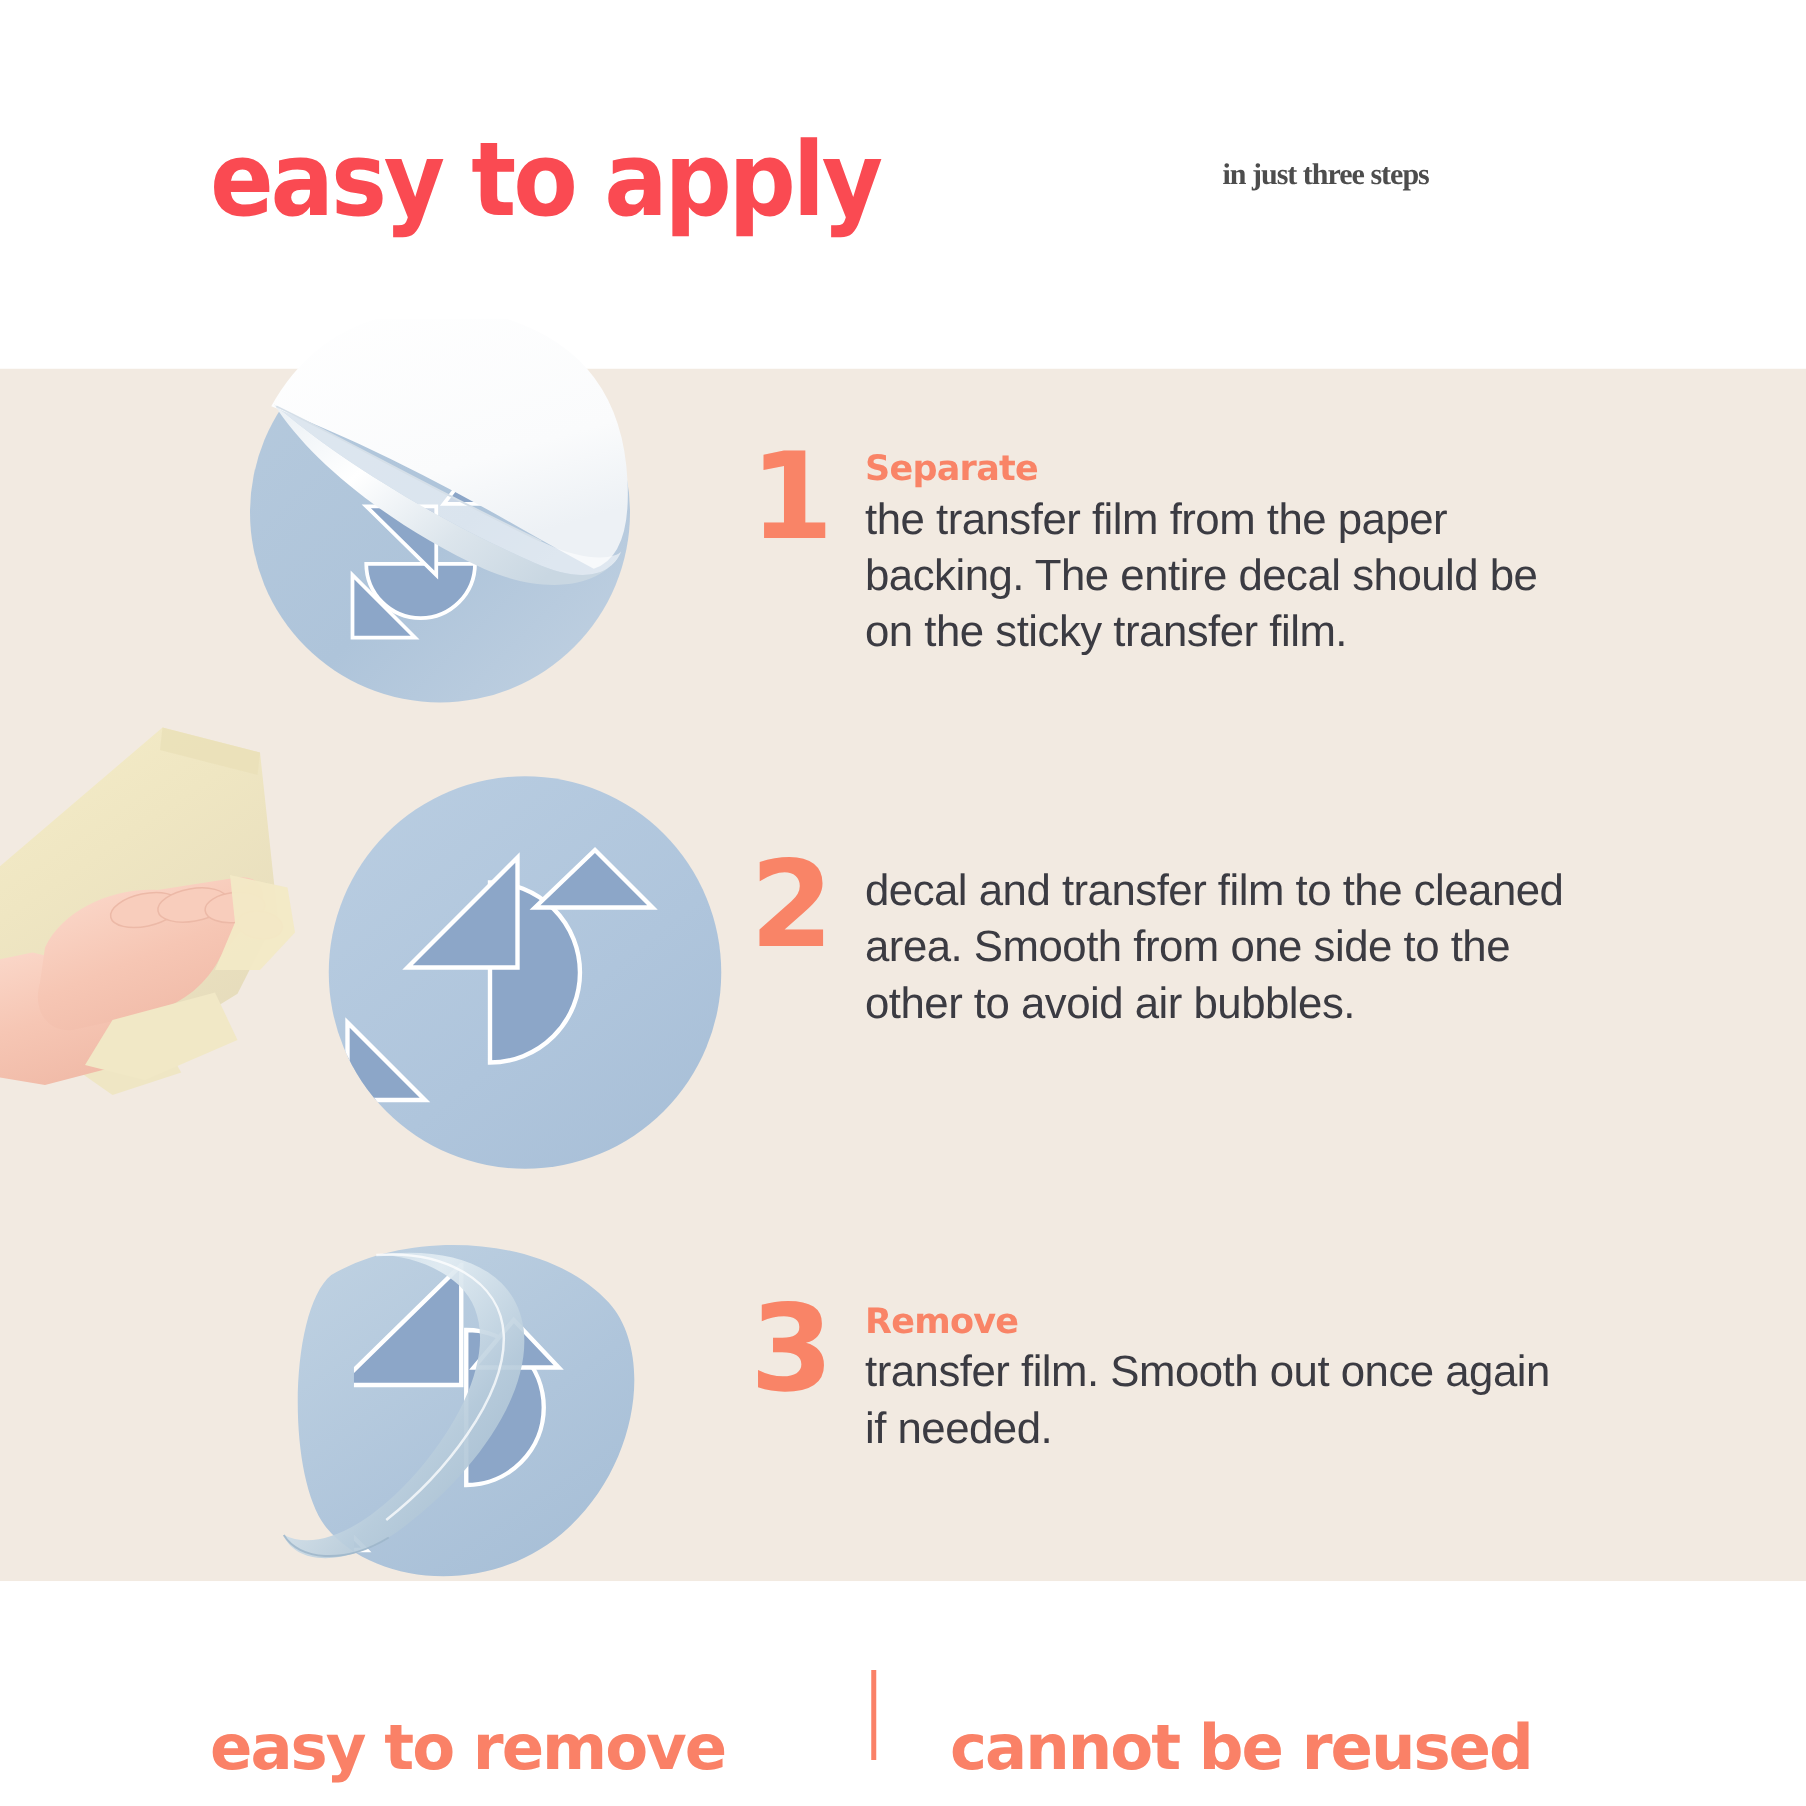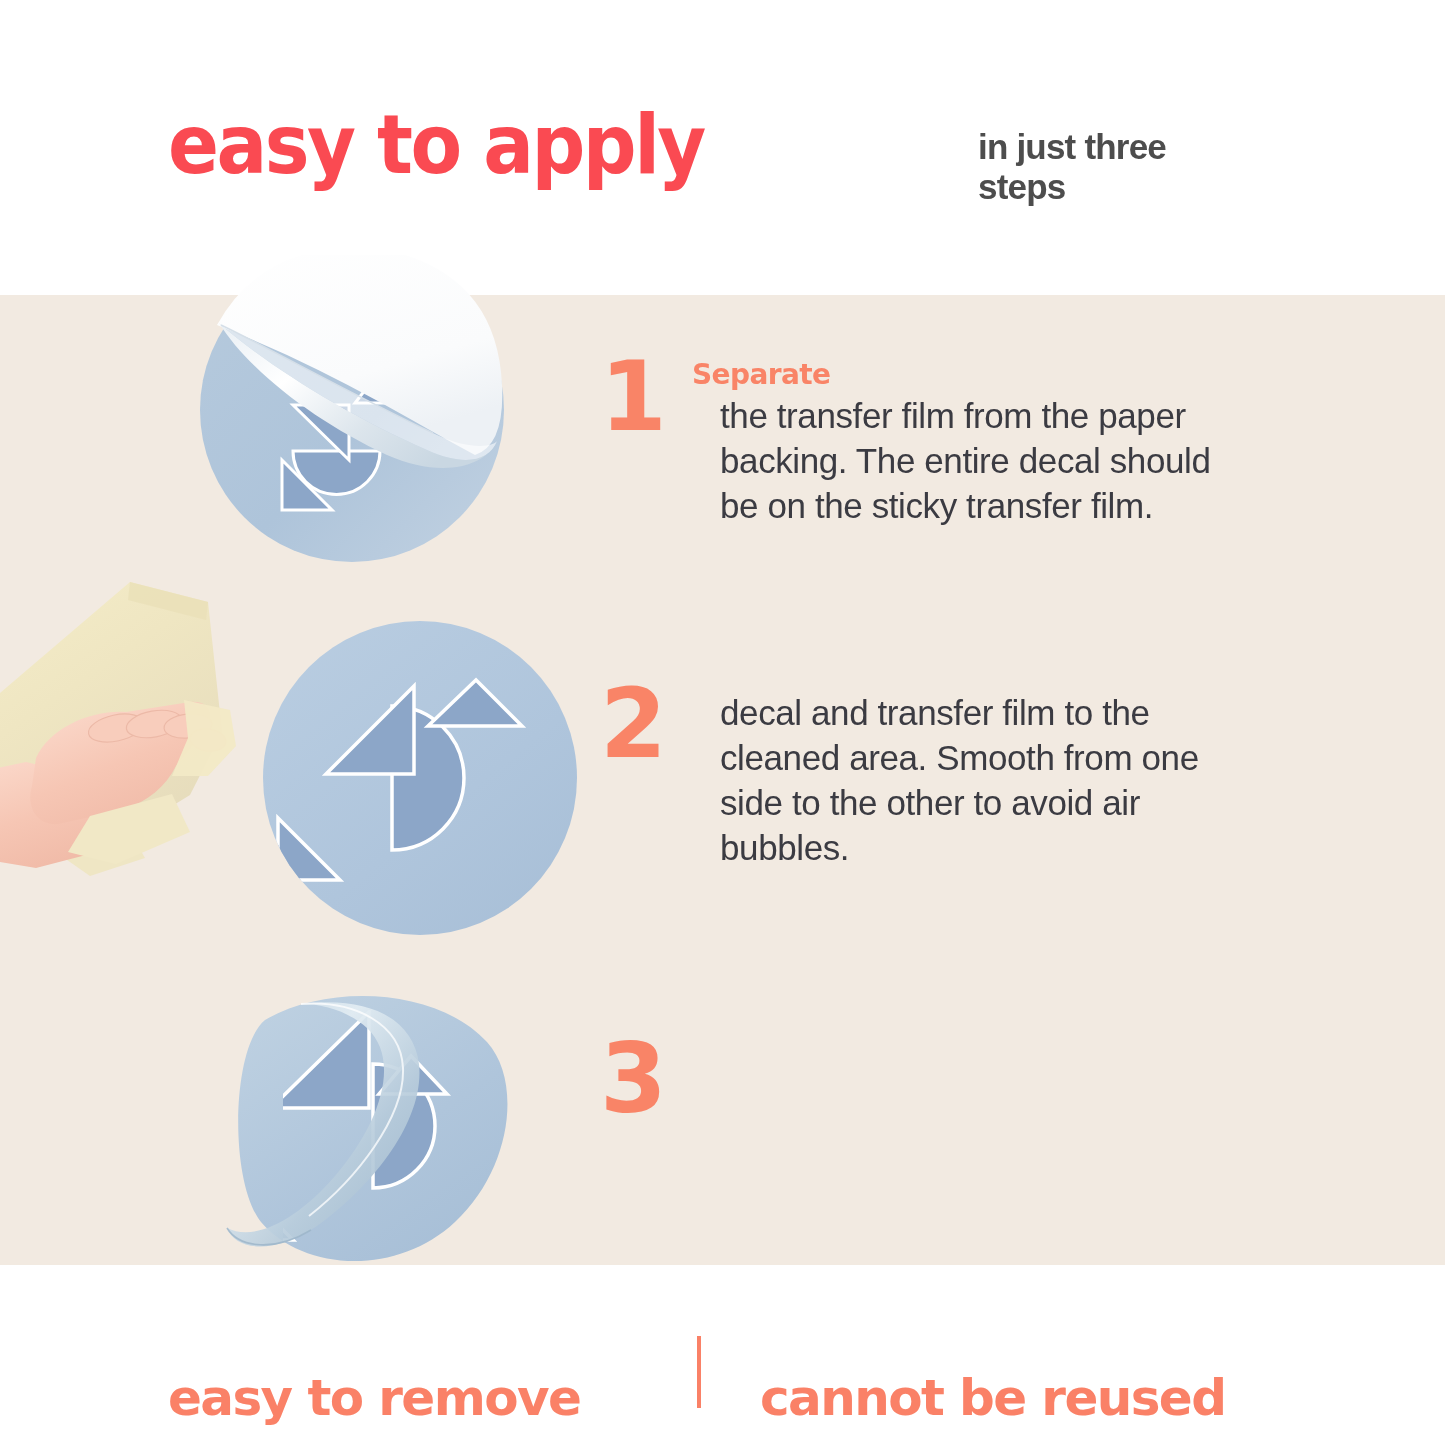--- a/index.html
+++ b/index.html
@@ -28,25 +28,25 @@
     color:#FA4A52;
     line-height:1;
     font-family:"DejaVu Sans", sans-serif;
     font-stretch:condensed;
     transform:scaleX(1.02);
     transform-origin:left center;
   }
   #subtitle {
     position:absolute; left:978px; top:127px;
     width:270px;
-    font-size:35px; font-weight:bold;
+    font-size:24px; font-weight:bold;
     color:#4d4d4d;
     line-height:1.15;
     letter-spacing:-0.8px;
-    font-family:Liberation Sans, sans-serif;
+    font-family:Liberation Serif, serif;
   }
 
   
   #panel {
     position:absolute; left:0; top:295px; width:1445px; height:970px;
     background:#F2EAE1;
     overflow:visible;
   }
 
   
@@ -61,21 +61,20 @@
   .step-body { width:560px; padding-top:2px; }
   .step-head {
     font-size:28px; font-weight:bold; color:#F98467;
     line-height:1.06; letter-spacing:-0.6px;
     font-family:"DejaVu Sans", sans-serif;
   }
   .step-text {
     font-size:35px; color:#3b3b42; line-height:1.29;
     letter-spacing:-0.4px; margin-top:3px;
     font-family:"Liberation Sans", sans-serif;
-    margin-left:28px;
   }
   #step-1 { top:28px;  left:0; }
   #step-2 { top:355px; left:0; }
   #step-3 { top:710px; left:0; }
 
   
   .art { position:absolute; }
   #art-1 { left:197px; top:255px;  width:310px; height:310px; }
   #art-2 { left:260px; top:618px;  width:320px; height:320px; }
   #art-3 { left:205px; top:990px;  width:320px; height:300px; }
@@ -269,20 +268,24 @@
 
     <div class="step" id="step-2">
       <div class="step-num">2</div>
       <div class="step-body">
         <div class="step-text">decal and transfer film to the cleaned area. Smooth from one side to the other to avoid air bubbles.</div>
       </div>
     </div>
 
     <div class="step" id="step-3">
       <div class="step-num">3</div>
+      <div class="step-body">
+        <div class="step-head">Remove</div>
+        <div class="step-text">transfer film. Smooth out once again if needed.</div>
+      </div>
     </div>
 
   </div>
 
   <div id="footer"></div>
   <div class="foot-text" id="foot-left">easy to remove</div>
   <div id="foot-divider"></div>
   <div class="foot-text" id="foot-right">cannot be reused</div>
 
 </div>

